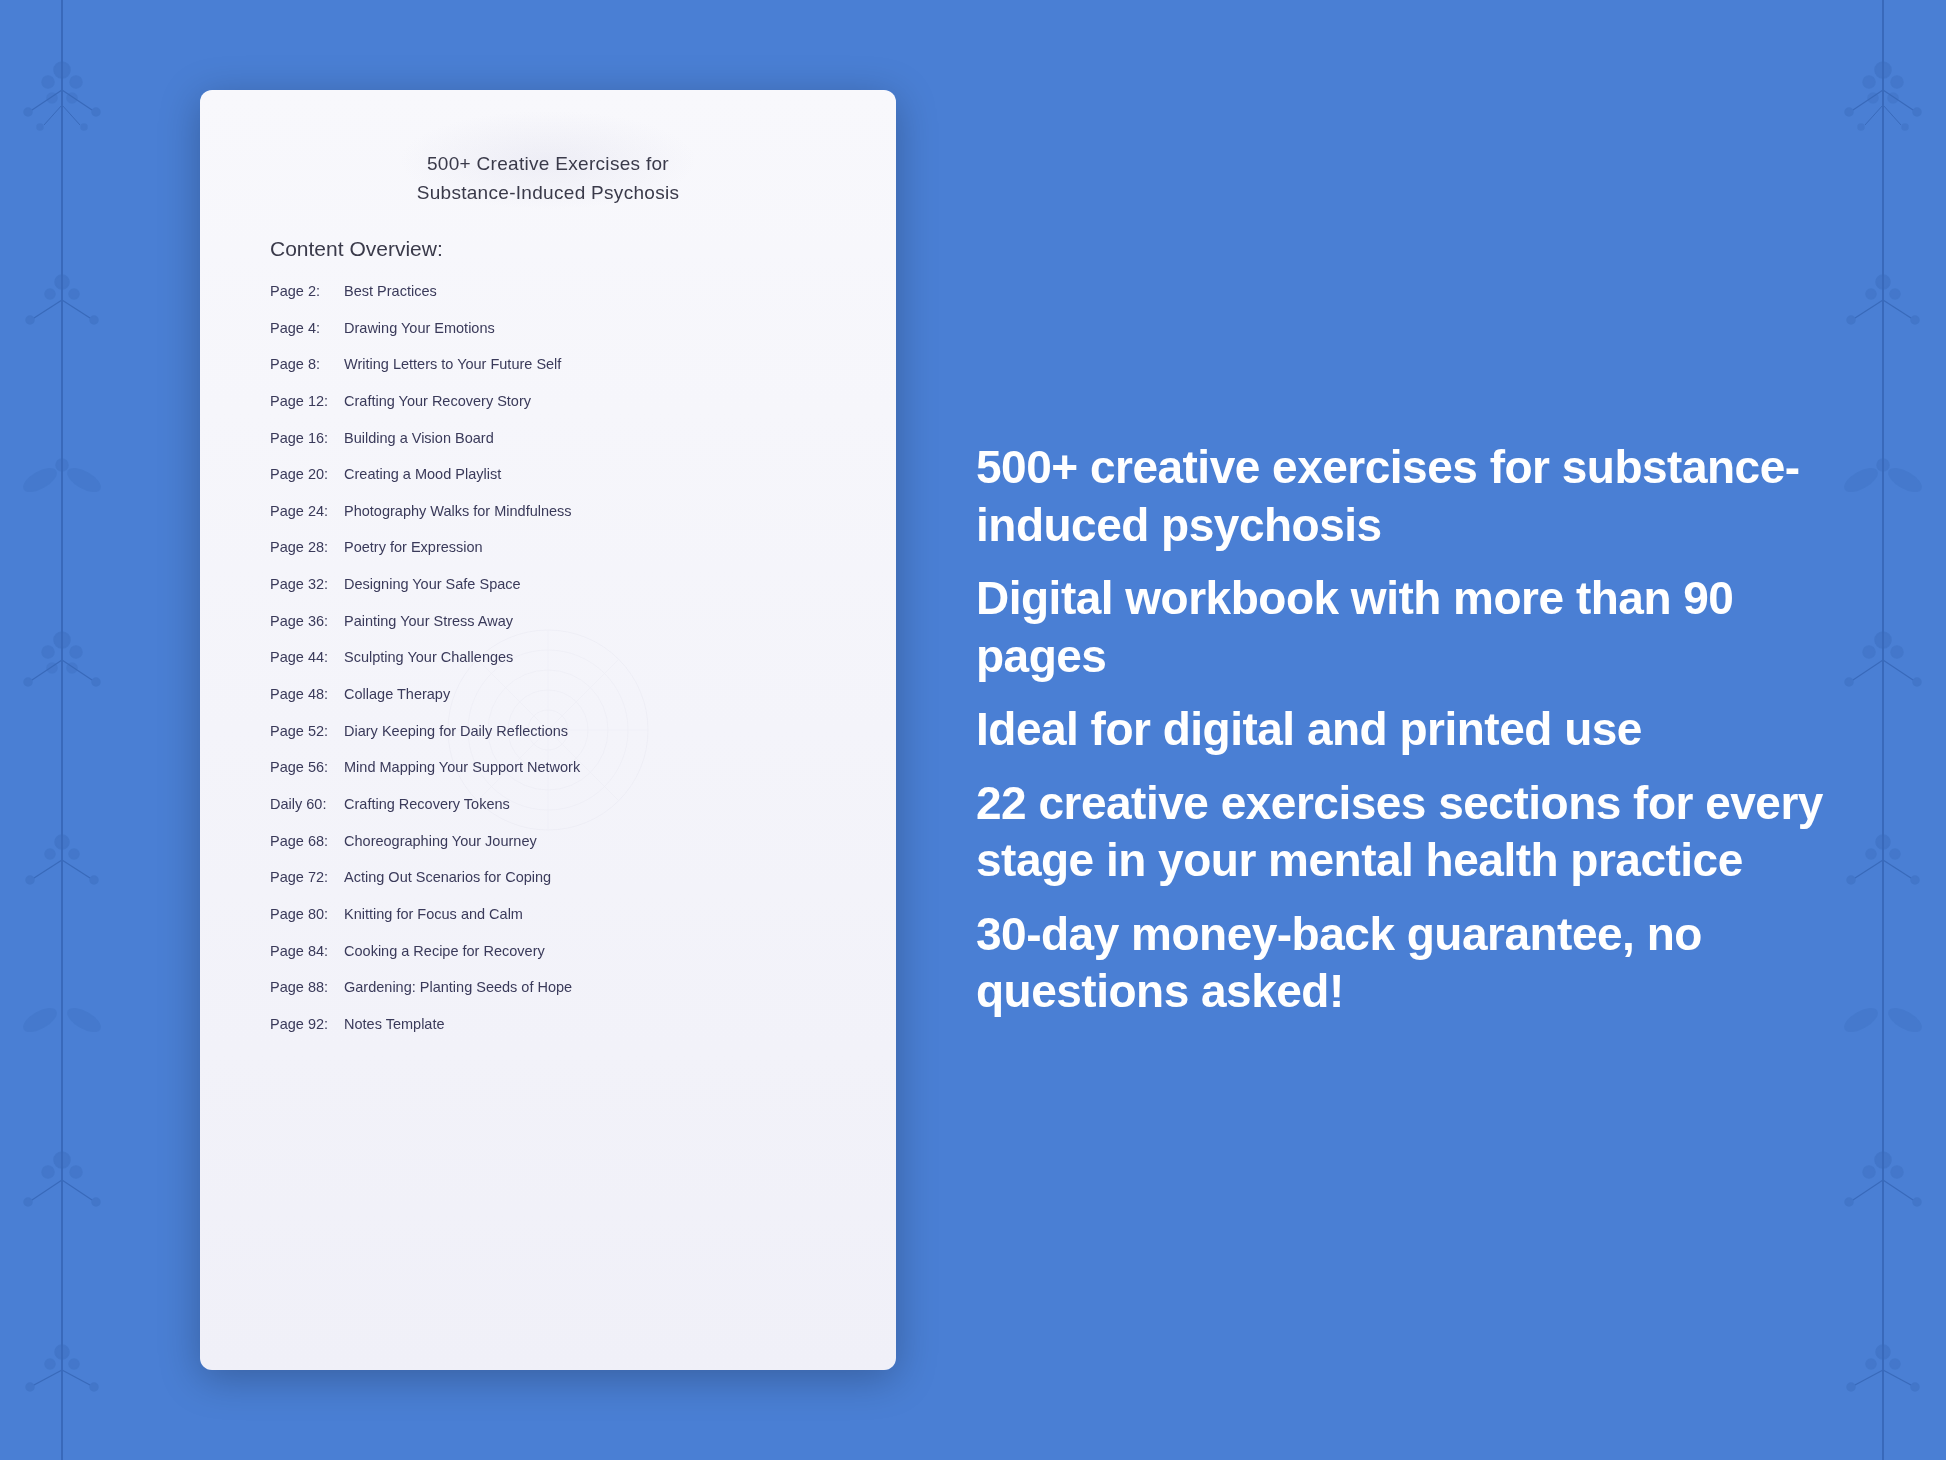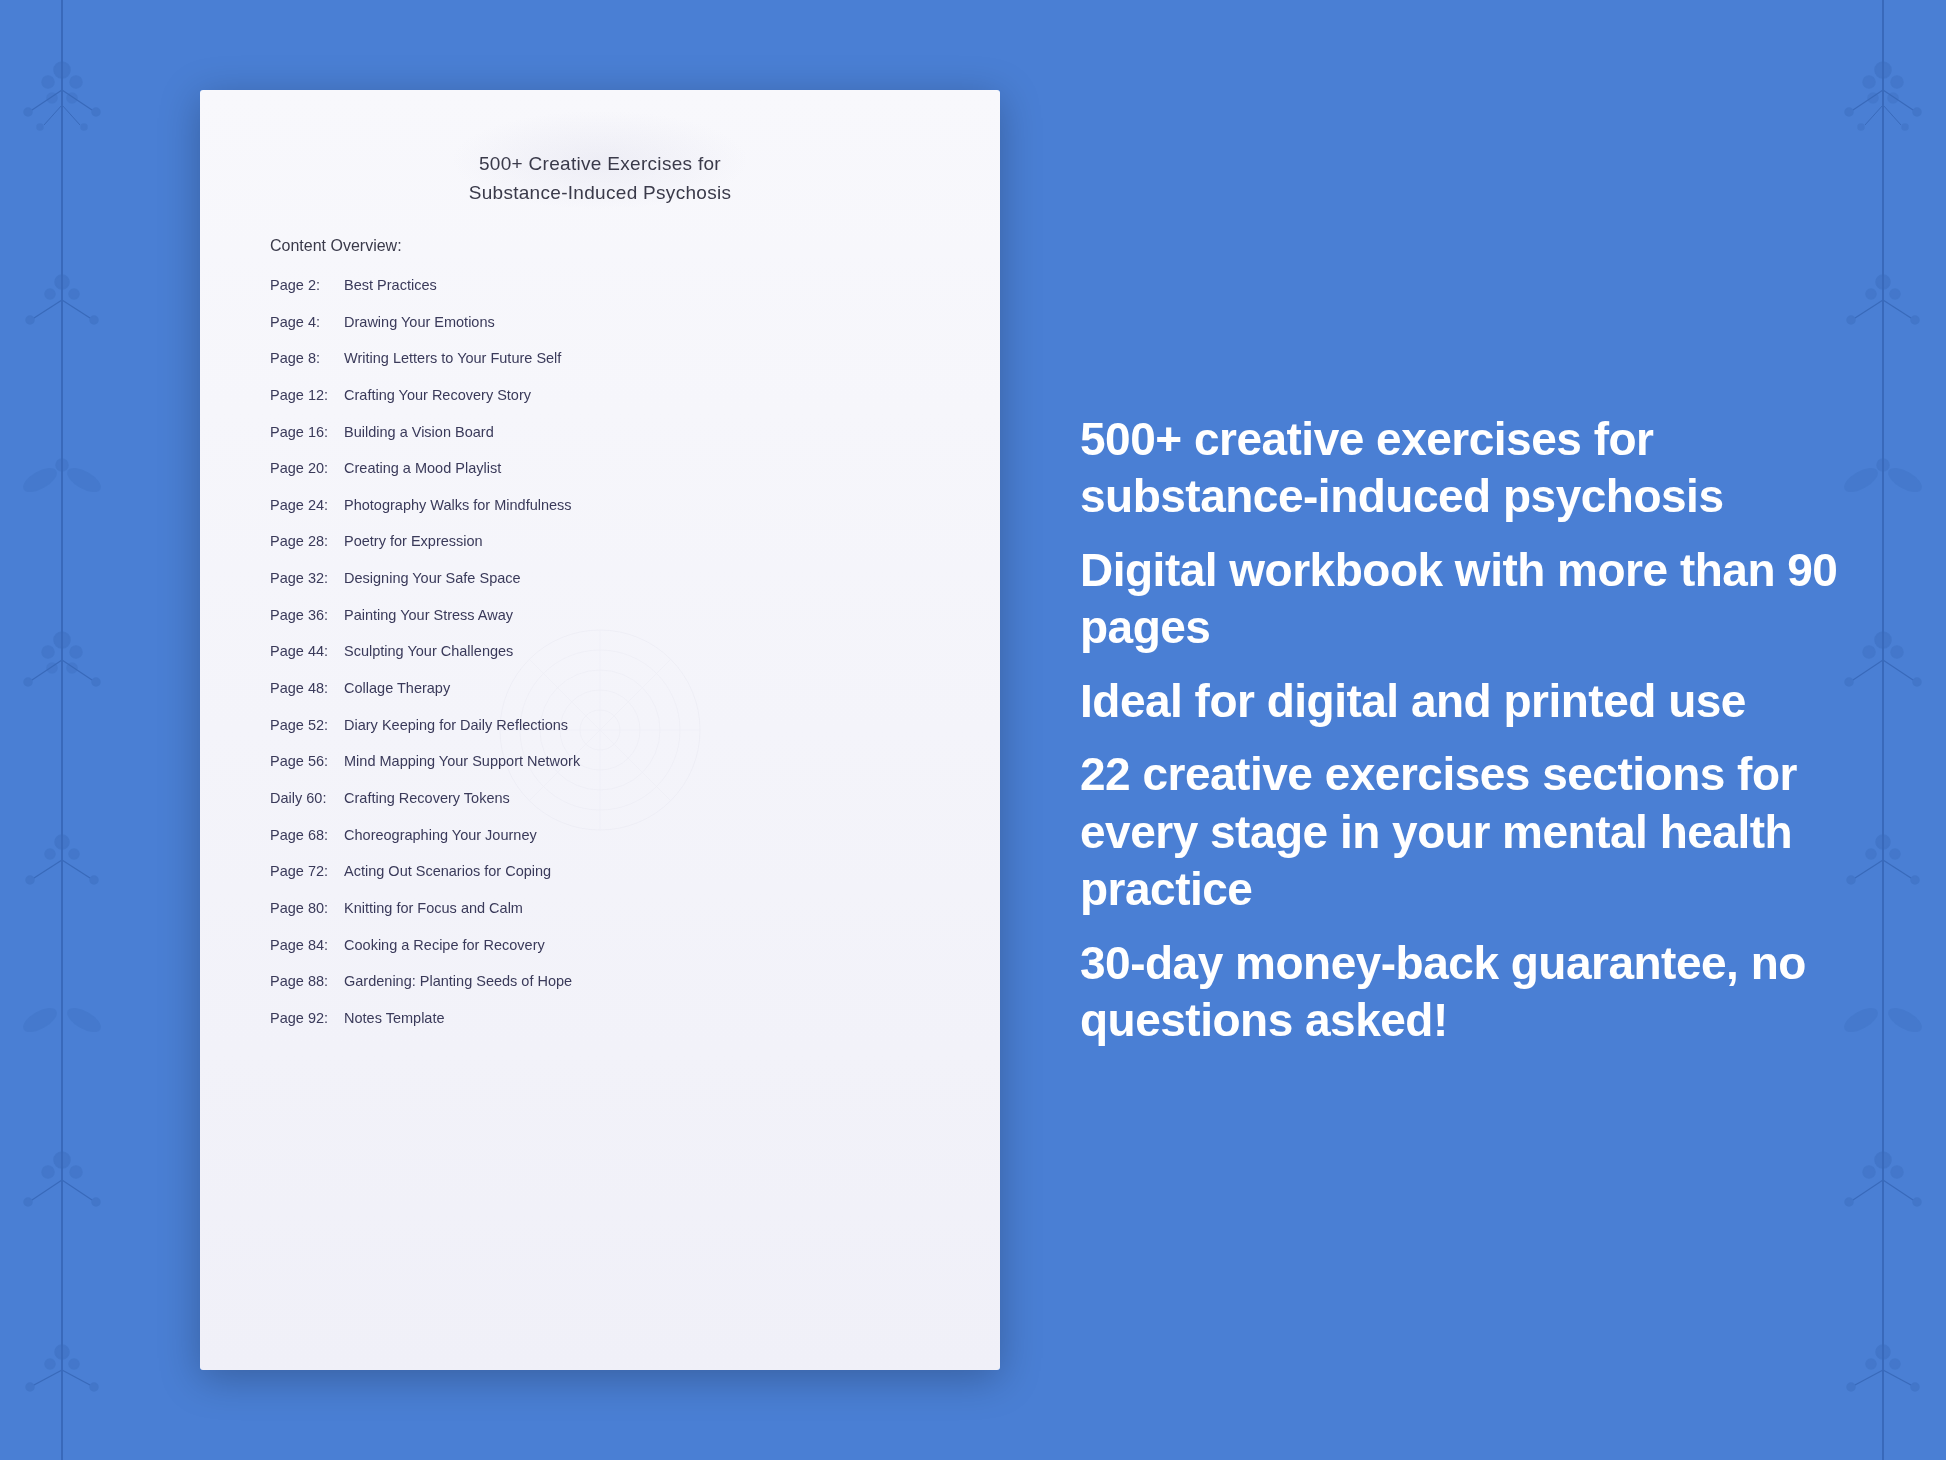--- a/index.html
+++ b/index.html
@@ -12,24 +12,24 @@
       position: relative;
       overflow: hidden;
       display: flex;
       align-items: center;
       justify-content: space-between;
       padding: 60px 80px;
     }
 
     
     .document {
-      width: 800px;
+      width: 696px;
       min-height: 1280px;
       background: linear-gradient(to bottom, #f8f8fc 0%, #f0f0f8 100%);
-      border-radius: 3px;
+      border-radius: 12px;
       box-shadow: 0 8px 40px rgba(0,0,0,0.25);
       padding: 60px 70px;
       position: relative;
       z-index: 10;
       margin-left: 120px;
       flex-shrink: 0;
     }
 
     
     .document::before {
@@ -48,21 +48,21 @@
       text-align: center;
       font-size: 19px;
       color: #3a3a4a;
       line-height: 1.5;
       margin-bottom: 30px;
       font-weight: normal;
       letter-spacing: 0.3px;
     }
 
     .doc-section-label {
-      font-size: 16px;
+      font-size: 21px;
       color: #3a3a4a;
       margin-bottom: 18px;
       font-weight: normal;
     }
 
     .toc-list {
       list-style: none;
       display: flex;
       flex-direction: column;
       gap: 12px;

